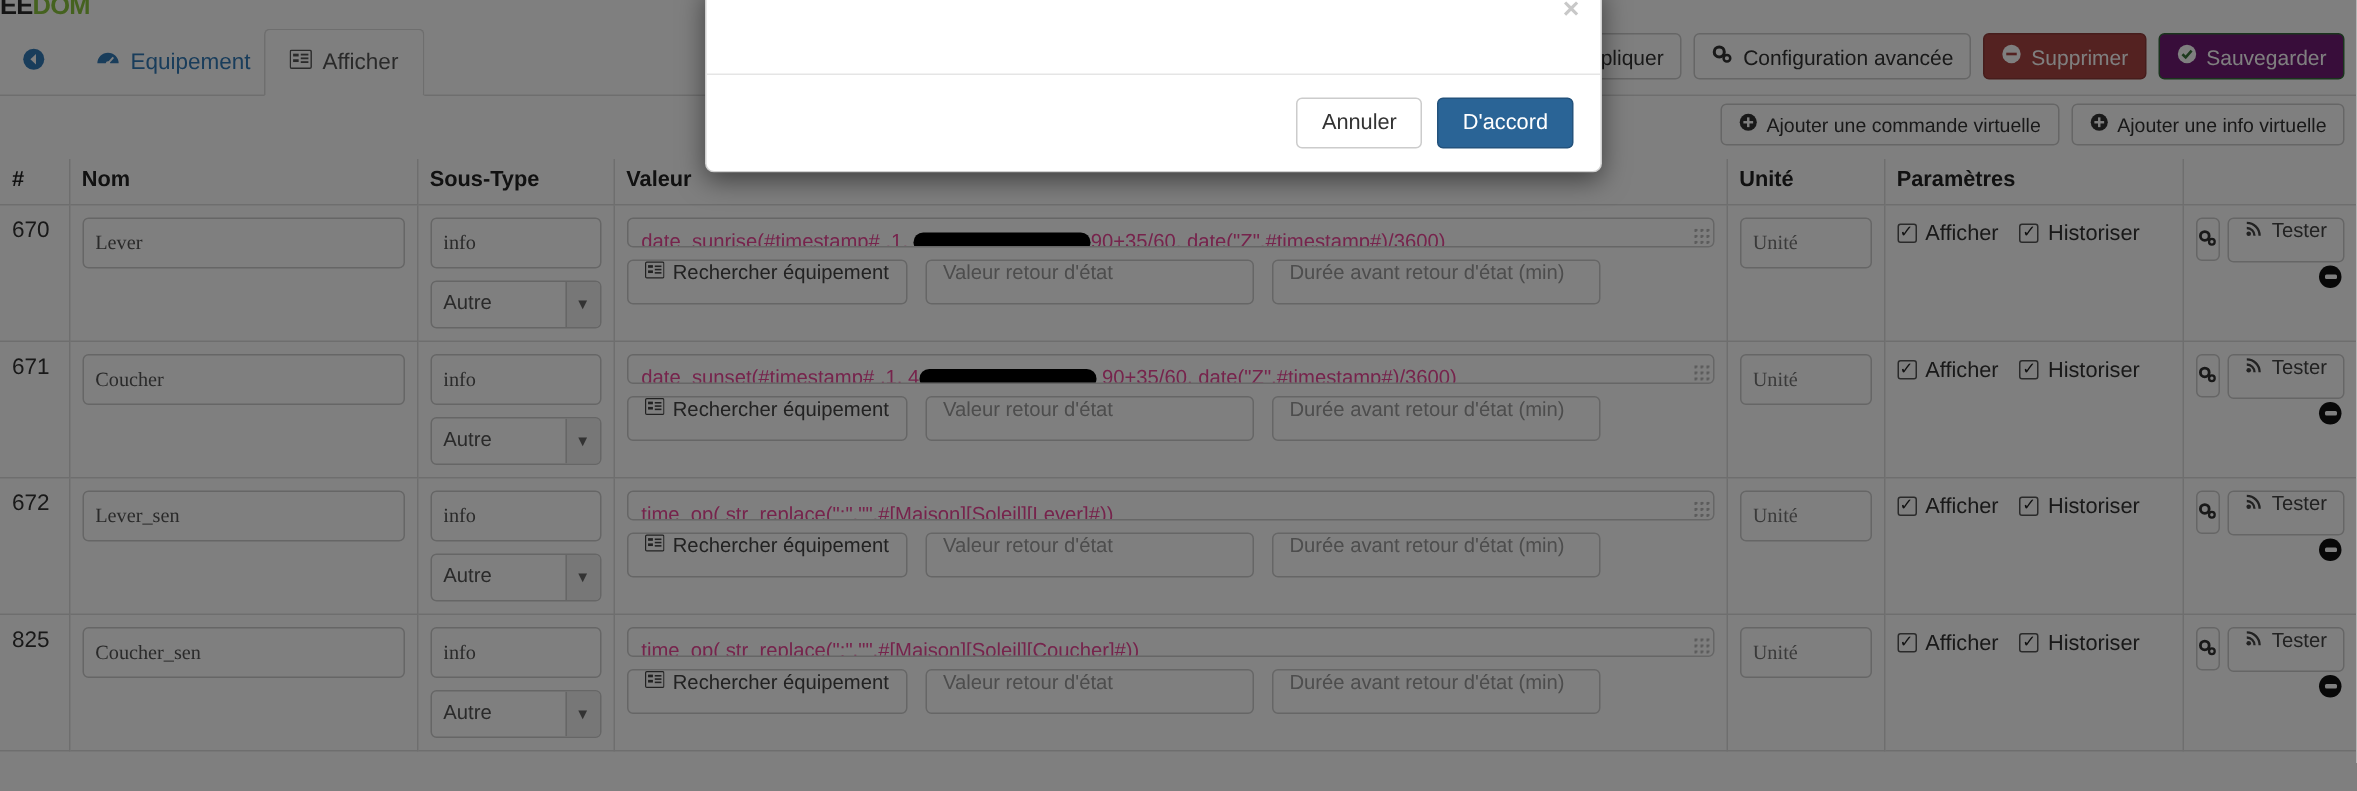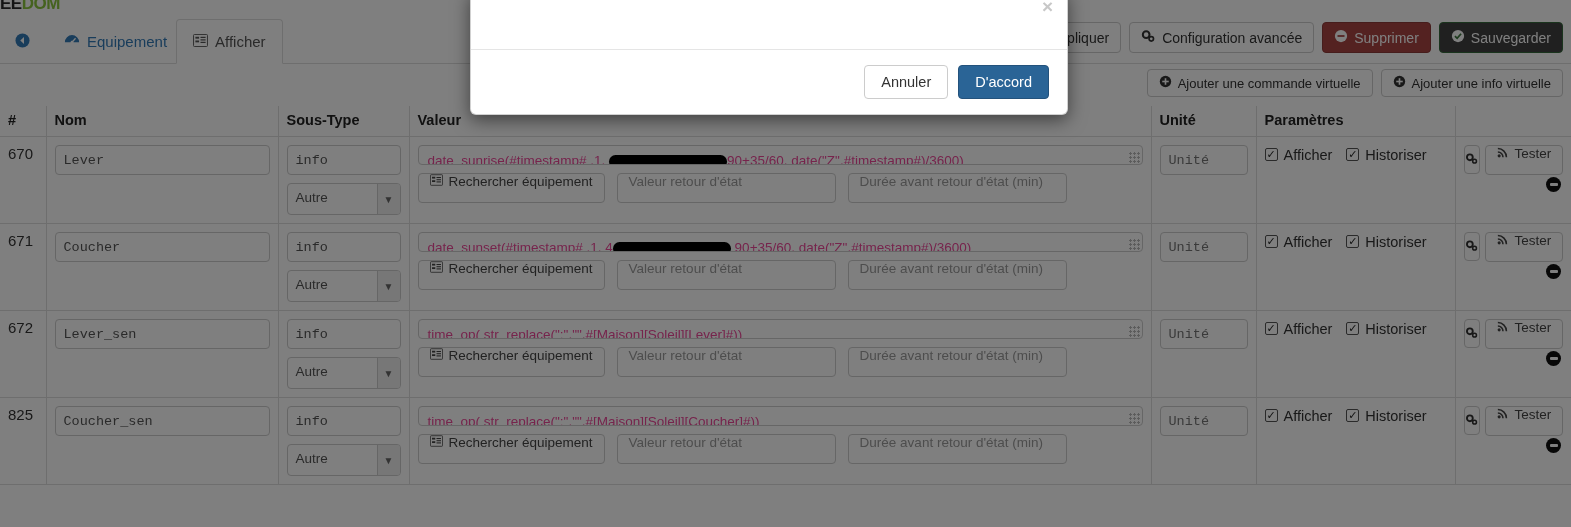--- a/index.html
+++ b/index.html
@@ -45,21 +45,21 @@
 
   
   .topbtns { position:absolute; right:8px; top:22px; display:flex; gap:8px; }
   .btn {
     display:inline-flex; align-items:center; gap:6px;
     height:31px; padding:0 11px; font-size:14px;
     border:1px solid #ccc; border-radius:4px;
     background:#fff; color:#333; cursor:pointer; white-space:nowrap;
   }
   .btn.danger { background:#a94442; border-color:#8d3a38; color:#fff; }
-  .btn.success { background:#404040; border-color:#34693a; color:#fff; }
+  .btn.success { background:#701a75; border-color:#34693a; color:#fff; }
 
   .subbtns { position:absolute; right:8px; top:69px; display:flex; gap:8px; }
   .subbtns .btn { height:28px; font-size:13px; }
 
   
   table.cmds {
     position:absolute; left:0; top:106px; width:1571px;
     border-collapse:collapse; table-layout:fixed;
   }
   table.cmds th {
@@ -79,22 +79,22 @@
   .c-val  { width:742px; }
   .c-uni  { width:105px; }
   .c-par  { width:199px; }
   .c-act  { width:116px; }
 
   td.idcell { font-size:15px; color:#333; padding-top:12px; }
 
   .inp {
     display:block; width:100%; height:30px;
     border:1px solid #ccc; border-radius:4px; background:#fff;
-    padding:4px 8px; font-size:13.5px; color:#555;
-    font-family:Liberation Mono, monospace;
+    padding:16px 8px; font-size:13.5px; color:#555;
+    font-family:Liberation Serif, serif;
   }
   .inp.ph { color:#9a9a9a; }
   .sel {
     position:relative; width:100%; height:32px; margin-top:8px;
     border:1px solid #ccc; border-radius:4px; background:#fff;
     padding:6px 30px 6px 8px; font-size:13.5px; color:#555;
     overflow:hidden; white-space:nowrap; cursor:pointer;
   }
   .sel .arrow {
     position:absolute; right:0; top:0; bottom:0; width:23px;

